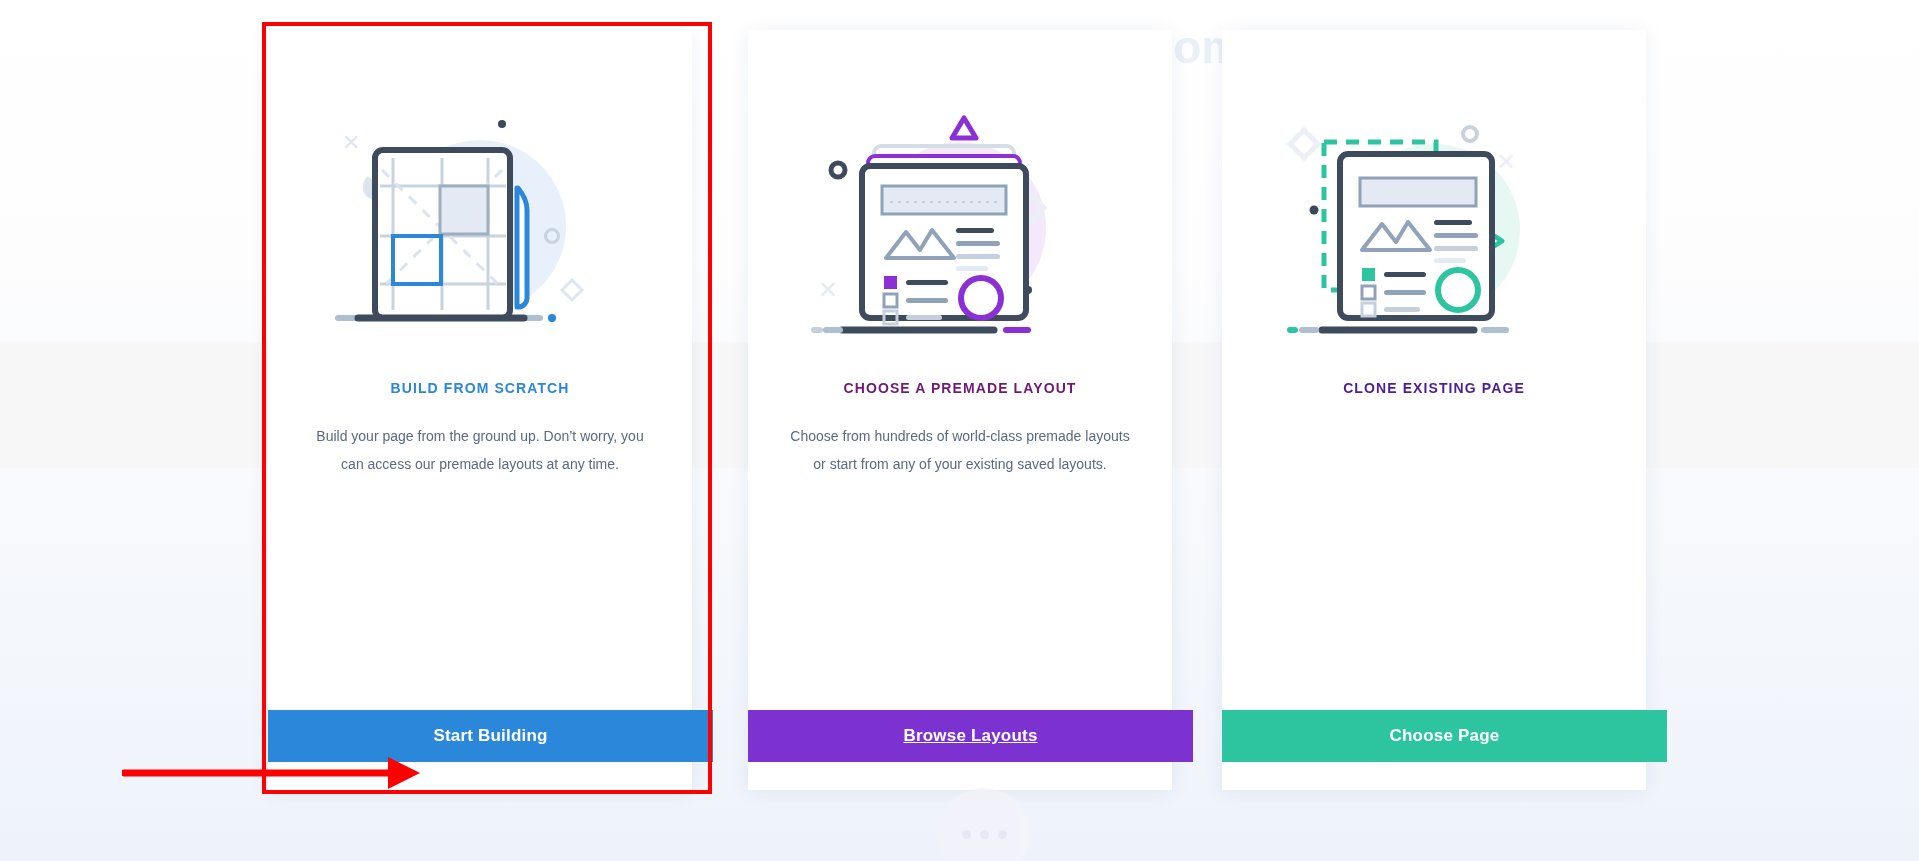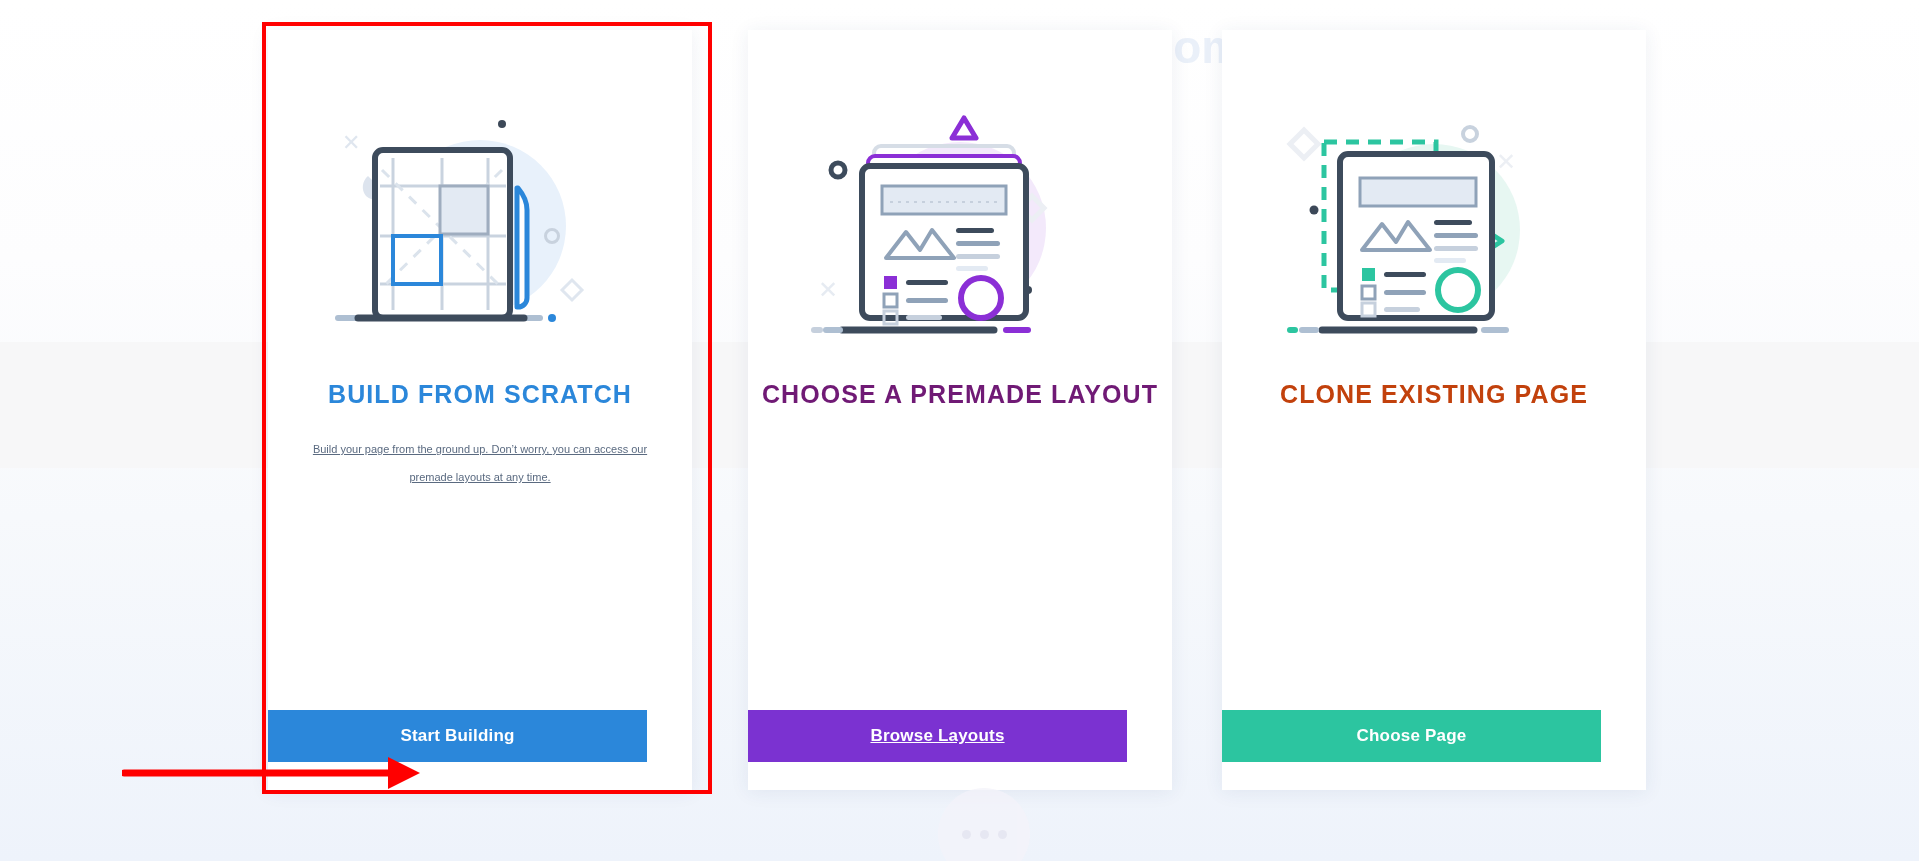--- a/index.html
+++ b/index.html
@@ -49,43 +49,42 @@
 
   .illus {
     width: 300px; height: 230px;
     margin-top: 78px;
     position: relative;
   }
   .illus svg { width: 100%; height: 100%; display: block; }
 
   .card-title {
     margin-top: 42px;
-    font-size: 25px;
+    font-size: 14px;
     font-weight: 700;
     letter-spacing: 1.1px;
     text-align: center;
   }
   .t1 { color: #2b87da; }
   .t2 { color: #701a75; }
-  .t3 { color: #c2410c; }
+  .t3 { color: #4c1d95; }
 
   .card-desc {
     margin-top: 26px;
     width: 344px;
     text-align: center;
-    font-size: 11px;
+    font-size: 14px;
     line-height: 28px;
     color: #5a6a80;
-    text-decoration: underline;
   }
 
   .cta {
     position: absolute;
     left: 0; bottom: 28px;
-    width: 379px; height: 52px;
+    width: 445px; height: 52px;
     border: none;
     color: #ffffff;
     font-size: 17px;
     font-weight: 700;
     font-family: "Liberation Sans", sans-serif;
     cursor: pointer;
     letter-spacing: 0.2px;
   }
   .b1 { background: #2b87da; }
   .b2 { background: #7b32d1; text-decoration: underline; }
@@ -200,20 +199,21 @@
           <rect x="96" y="190" width="42" height="5" rx="2.5" fill="#8fa2b8"></rect>
           <rect x="96" y="207" width="36" height="5" rx="2.5" fill="#c6d0dd"></rect>
           <circle cx="171" cy="190" r="20" fill="none" stroke="#8b2fd6" stroke-width="6"></circle>
           <path d="M32 222h152" stroke="#3d4b5c" stroke-width="7" stroke-linecap="round"></path>
           <path d="M4 222h6" stroke="#c6d0dd" stroke-width="6" stroke-linecap="round"></path>
           <path d="M16 222h14" stroke="#aebfd2" stroke-width="6" stroke-linecap="round"></path>
           <path d="M196 222h22" stroke="#8b2fd6" stroke-width="6" stroke-linecap="round"></path>
         </svg>
       </div>
       <div class="card-title t2">CHOOSE A PREMADE LAYOUT</div>
+      <div class="card-desc">Choose from hundreds of world-class premade layouts or start from any of your existing saved layouts.</div>
       <button class="cta b2">Browse Layouts</button>
     </div>
 
     <div class="card c3">
       <div class="illus">
         <svg viewBox="0 0 300 230" xmlns="http://www.w3.org/2000/svg">
           <circle cx="150" cy="122" r="86" fill="#e7f7f2"></circle>
           <path d="M70 142a62 62 0 0 1 18-62l40 40-24 50z" fill="#d2f0e7"></path>
           <path d="M20 22l14 14-14 14-14-14z" fill="none" stroke="#eceff4" stroke-width="5"></path>
           <circle cx="186" cy="26" r="7" fill="none" stroke="#c8d2de" stroke-width="4"></circle>

